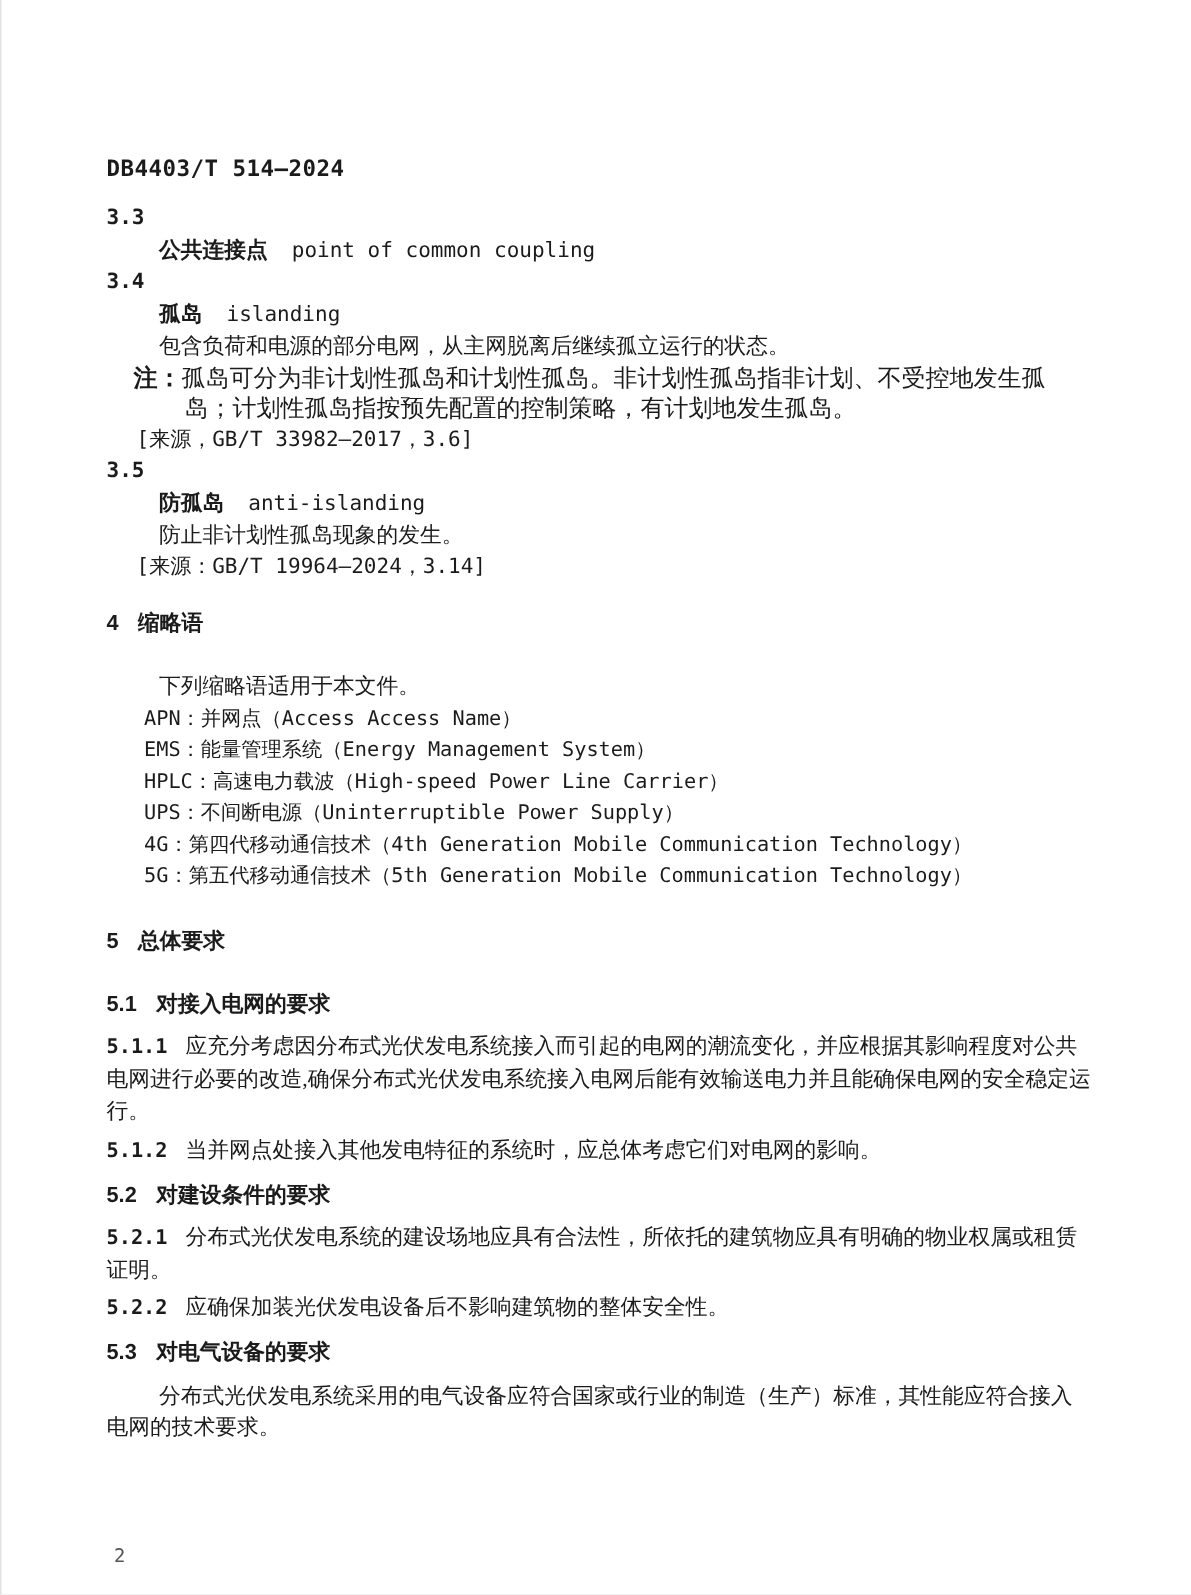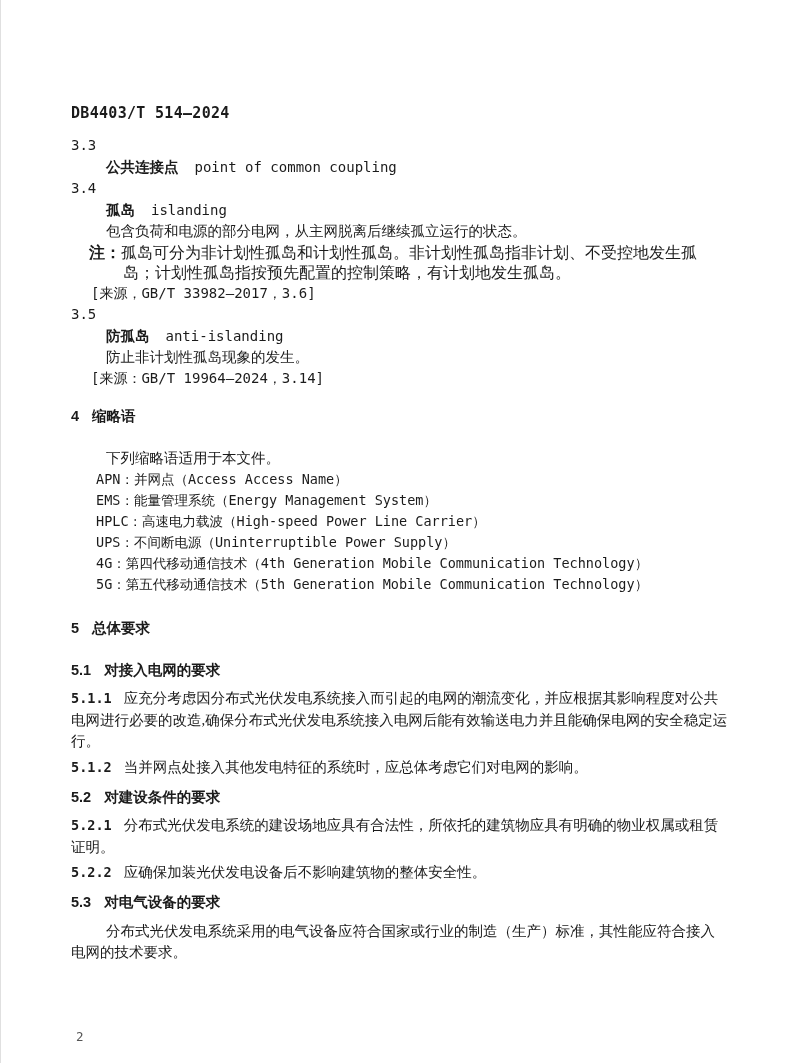--- a/index.html
+++ b/index.html
@@ -12,21 +12,21 @@
   }
   .content { padding:104px 66px 0 70px; }
 
   .doc-code {
     font-family:"DejaVu Sans Mono","Liberation Mono",monospace;
     font-size:15px; font-weight:bold; letter-spacing:.3px; line-height:16px;
   }
 
   .clause-num {
     font-family:"DejaVu Sans Mono","Liberation Mono",monospace;
-    font-size:14px; line-height:21px; margin-top:13px;
+    font-size:14px; line-height:21px; margin-top:13px;font-weight:bold;
   }
   .term-line { margin-left:35px; line-height:21px; }
   .term-zh {
     font-family:"Liberation Sans","DejaVu Sans",sans-serif;
     font-weight:bold; font-size:14.5px;
   }
   .term-en {
     font-family:"DejaVu Sans Mono","Liberation Mono",monospace;
     font-size:14px; margin-left:12px;margin-top:48px;
   }

